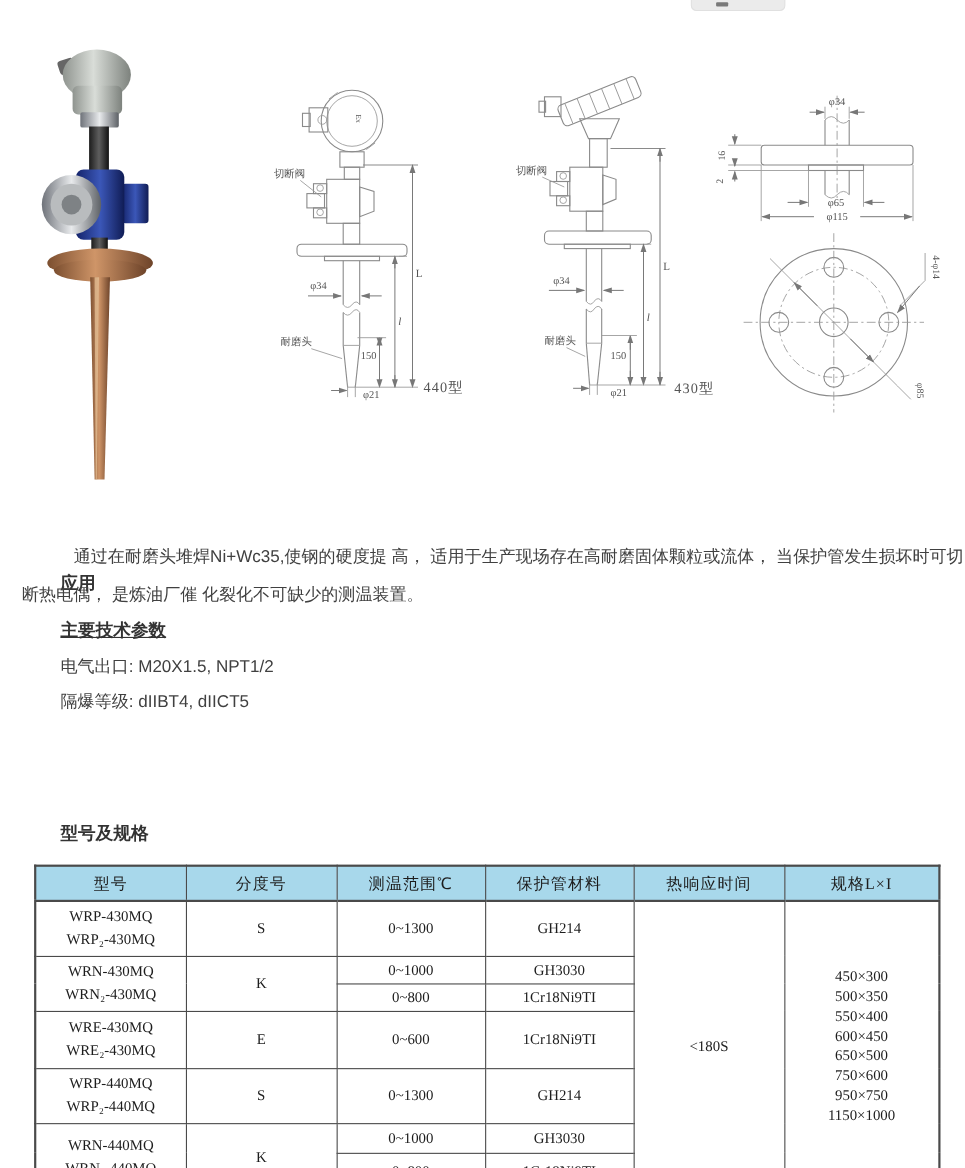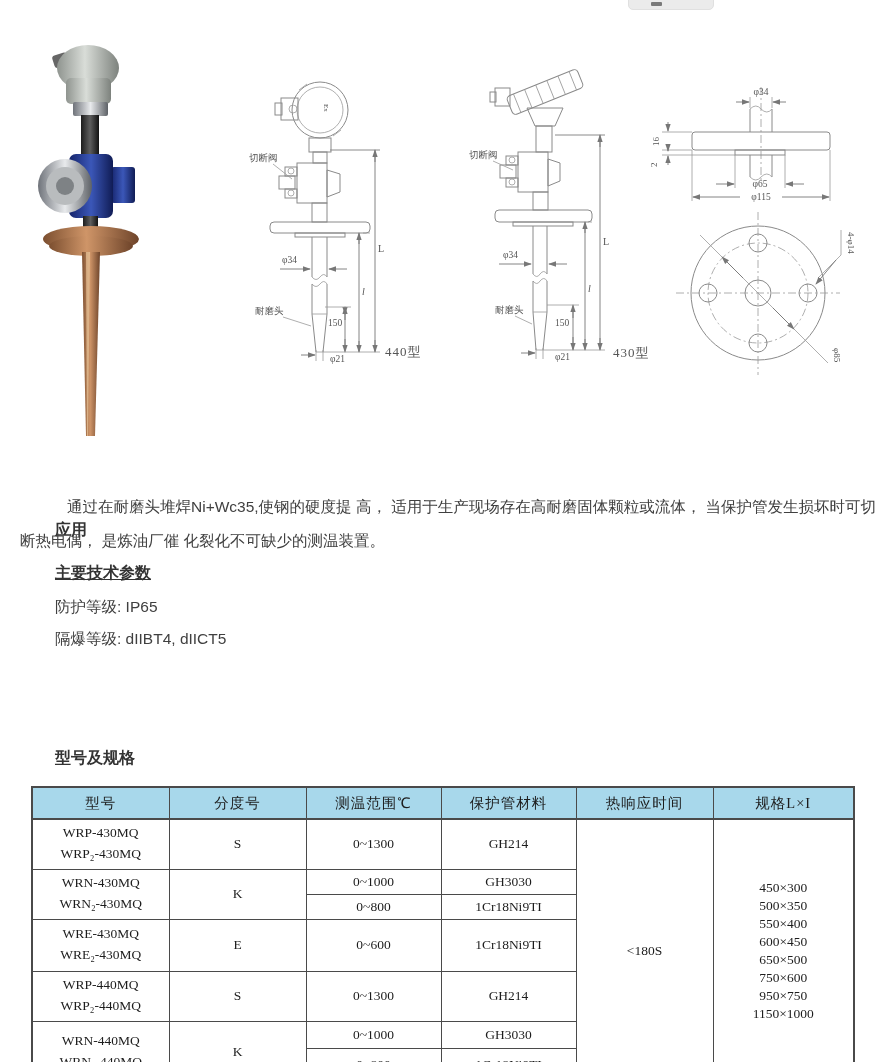--- a/index.html
+++ b/index.html
@@ -287,21 +287,21 @@
     <text transform="translate(200,22) rotate(90)" font-size="9">4-φ14</text>
     <line class="thin" x1="168" y1="141" x2="180" y2="153"></line>
     <text transform="translate(186,138) rotate(90)" font-size="9">φ85</text>
   </svg>
 
   <div class="h-bold" style="top:476px;margin-top:44px;">应用</div>
   <div class="app-body">通过在耐磨头堆焊Ni+Wc35,使钢的硬度提 高， 适用于生产现场存在高耐磨固体颗粒或流体， 当保护管发生损坏时可切断热电偶， 是炼油厂催 化裂化不可缺少的测温装置。</div>
 
   <div class="h-bold" style="top:563px;text-decoration:underline;">主要技术参数</div>
   <div class="param-list">
-    <div>防护等级: IP65</div>
+    <div>电气出口:  M20X1.5, NPT1/2</div>
     <div>隔爆等级: dIIBT4, dIICT5</div>
   </div>
 
   <div class="h-bold" style="top:748px;">型号及规格</div>
 
   <table class="spec-table">
     <colgroup>
       <col style="width:137px">
         <col style="width:137px">
         <col style="width:135px">

